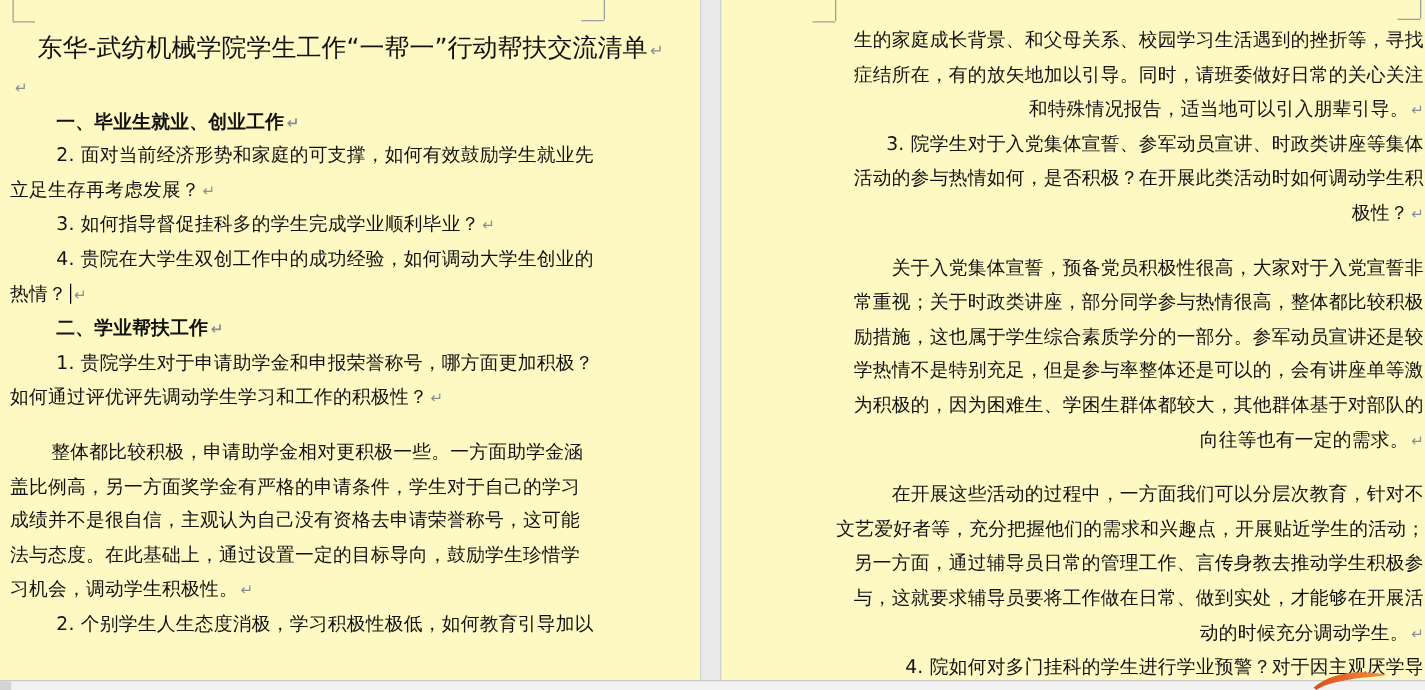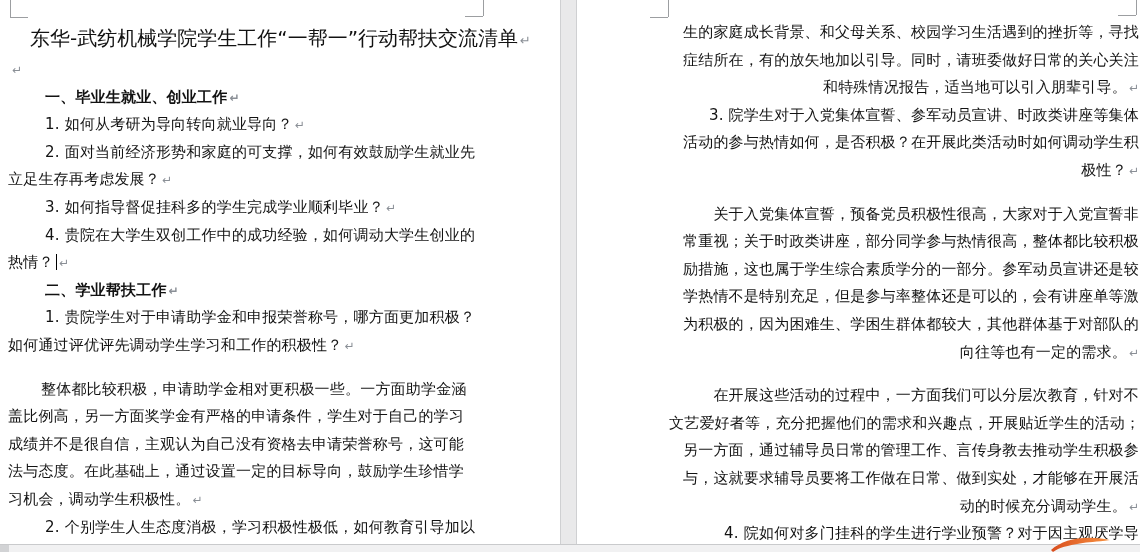--- a/index.html
+++ b/index.html
@@ -1,21 +1,21 @@
 <!DOCTYPE html>
 <html><head>
 <meta charset="utf-8">
 <style>
   html,body{margin:0;padding:0;}
   body{font-family:"DejaVu Sans",sans-serif;}
   #canvas{
     position:relative;width:1140px;height:552px;background:#e9e9ea;
     overflow:hidden;color:#121212;
   }
-  .page{position:absolute;top:0;background:#ffffff;height:545px;}
+  .page{position:absolute;top:0;background:#fef9c3;height:545px;}
   .page-left{left:0;width:560px;border-right:1px solid #cfd0d2;}
   .page-right{left:576px;width:564px;border-left:1px solid #cfd0d2;text-align:right;}
   .text-col{position:absolute;}
   .page-left  .text-col{left:8px;top:20px;width:545px;}
   .page-right .text-col{left:92px;top:19px;width:470px;}
   .line{height:27.6px;line-height:27.6px;font-size:15px;white-space:nowrap;
         letter-spacing:0.2px;}
   .t-title{height:36px;line-height:36px;font-size:20px;text-align:center;
            white-space:nowrap;letter-spacing:0;}
   .t-heading{padding-left:37px;font-weight:700;}
@@ -43,21 +43,20 @@
 </head>
 <body>
 
 <div id="canvas">
 
   <div class="page page-left">
     <div class="text-col">
         <div class="line t-title"><span>东华-武纺机械学院学生工作“一帮一”行动帮扶交流清单</span><span class="pilcrow">↵</span></div>
         <div class="line t-empty"><span></span><span class="pilcrow">↵</span></div>
         <div class="line t-heading"><span>一、毕业生就业、创业工作</span><span class="pilcrow">↵</span></div>
-        <div class="line t-q"><span>1. 如何从考研为导向转向就业导向？</span><span class="pilcrow">↵</span></div>
         <div class="line t-q"><span>2. 面对当前经济形势和家庭的可支撑，如何有效鼓励学生就业先</span></div>
         <div class="line t-cont"><span>立足生存再考虑发展？</span><span class="pilcrow">↵</span></div>
         <div class="line t-q"><span>3. 如何指导督促挂科多的学生完成学业顺利毕业？</span><span class="pilcrow">↵</span></div>
         <div class="line t-q"><span>4. 贵院在大学生双创工作中的成功经验，如何调动大学生创业的</span></div>
         <div class="line t-cont"><span>热情？</span><span class="caret"></span><span class="pilcrow">↵</span></div>
         <div class="line t-heading"><span>二、学业帮扶工作</span><span class="pilcrow">↵</span></div>
         <div class="line t-q"><span>1. 贵院学生对于申请助学金和申报荣誉称号，哪方面更加积极？</span></div>
         <div class="line t-cont"><span>如何通过评优评先调动学生学习和工作的积极性？</span><span class="pilcrow">↵</span></div>
         <div class="line t-a"><span>整体都比较积极，申请助学金相对更积极一些。一方面助学金涵</span></div>
         <div class="line t-cont"><span>盖比例高，另一方面奖学金有严格的申请条件，学生对于自己的学习</span></div>

